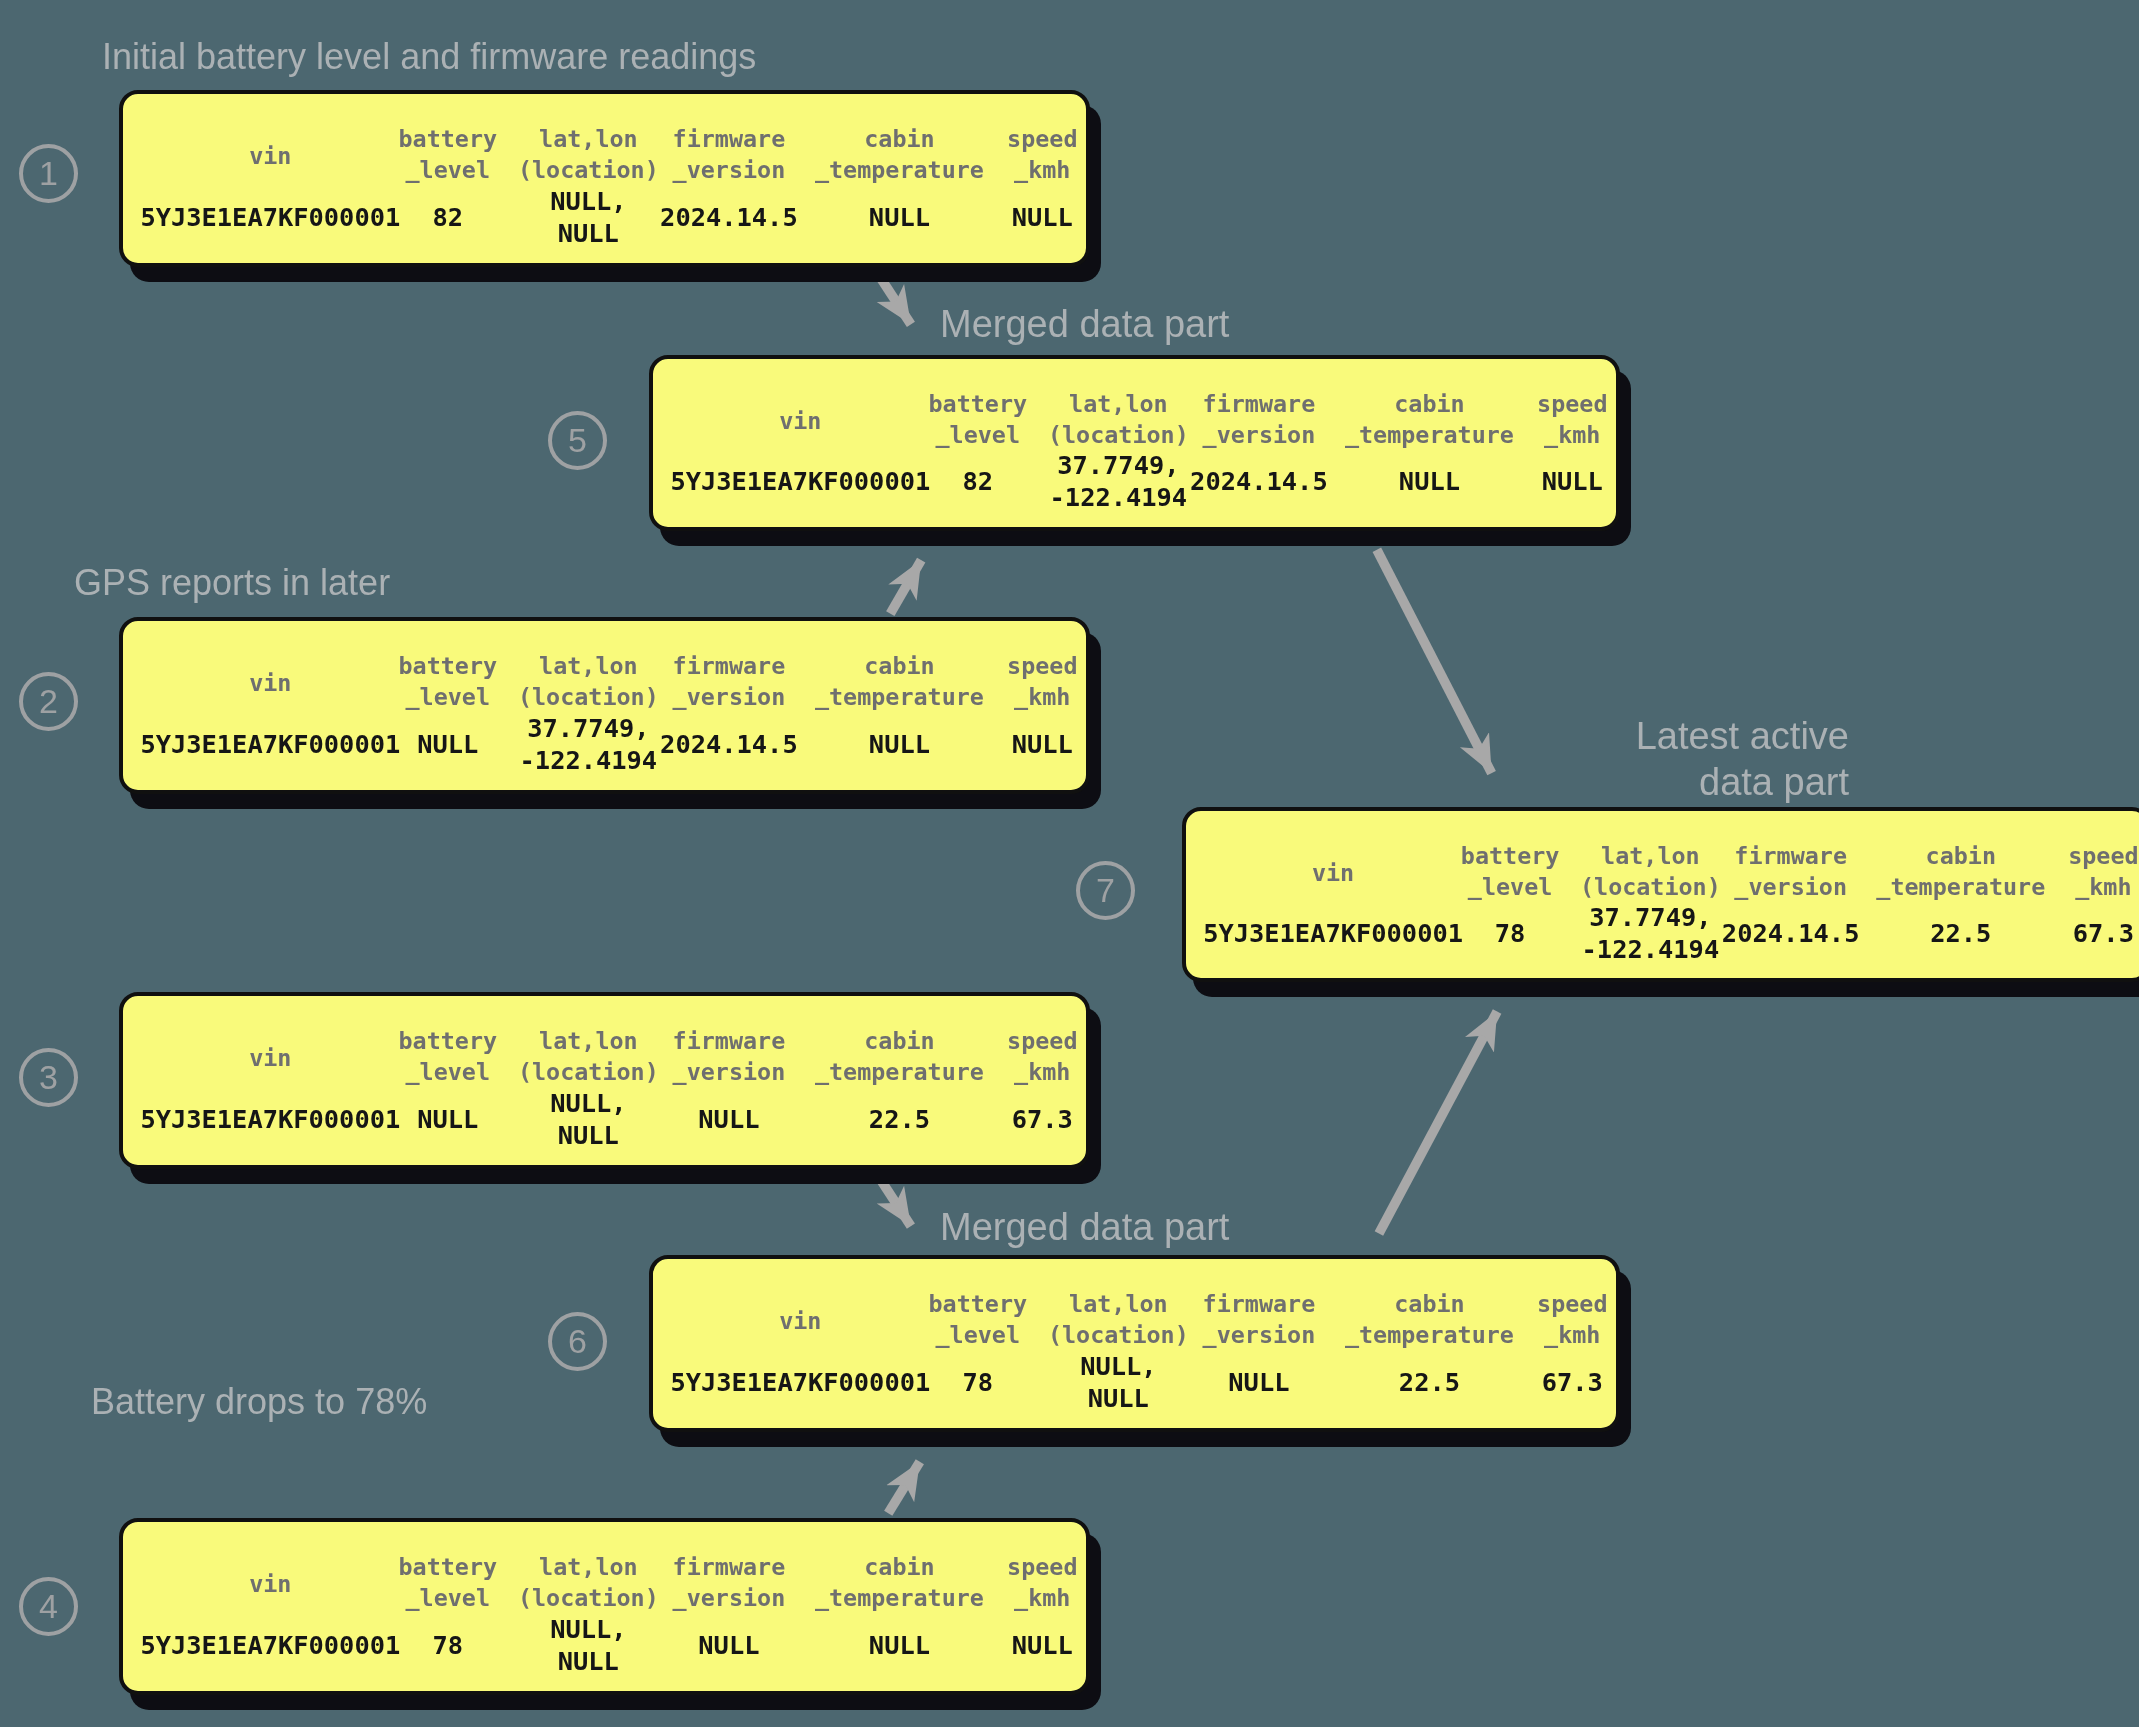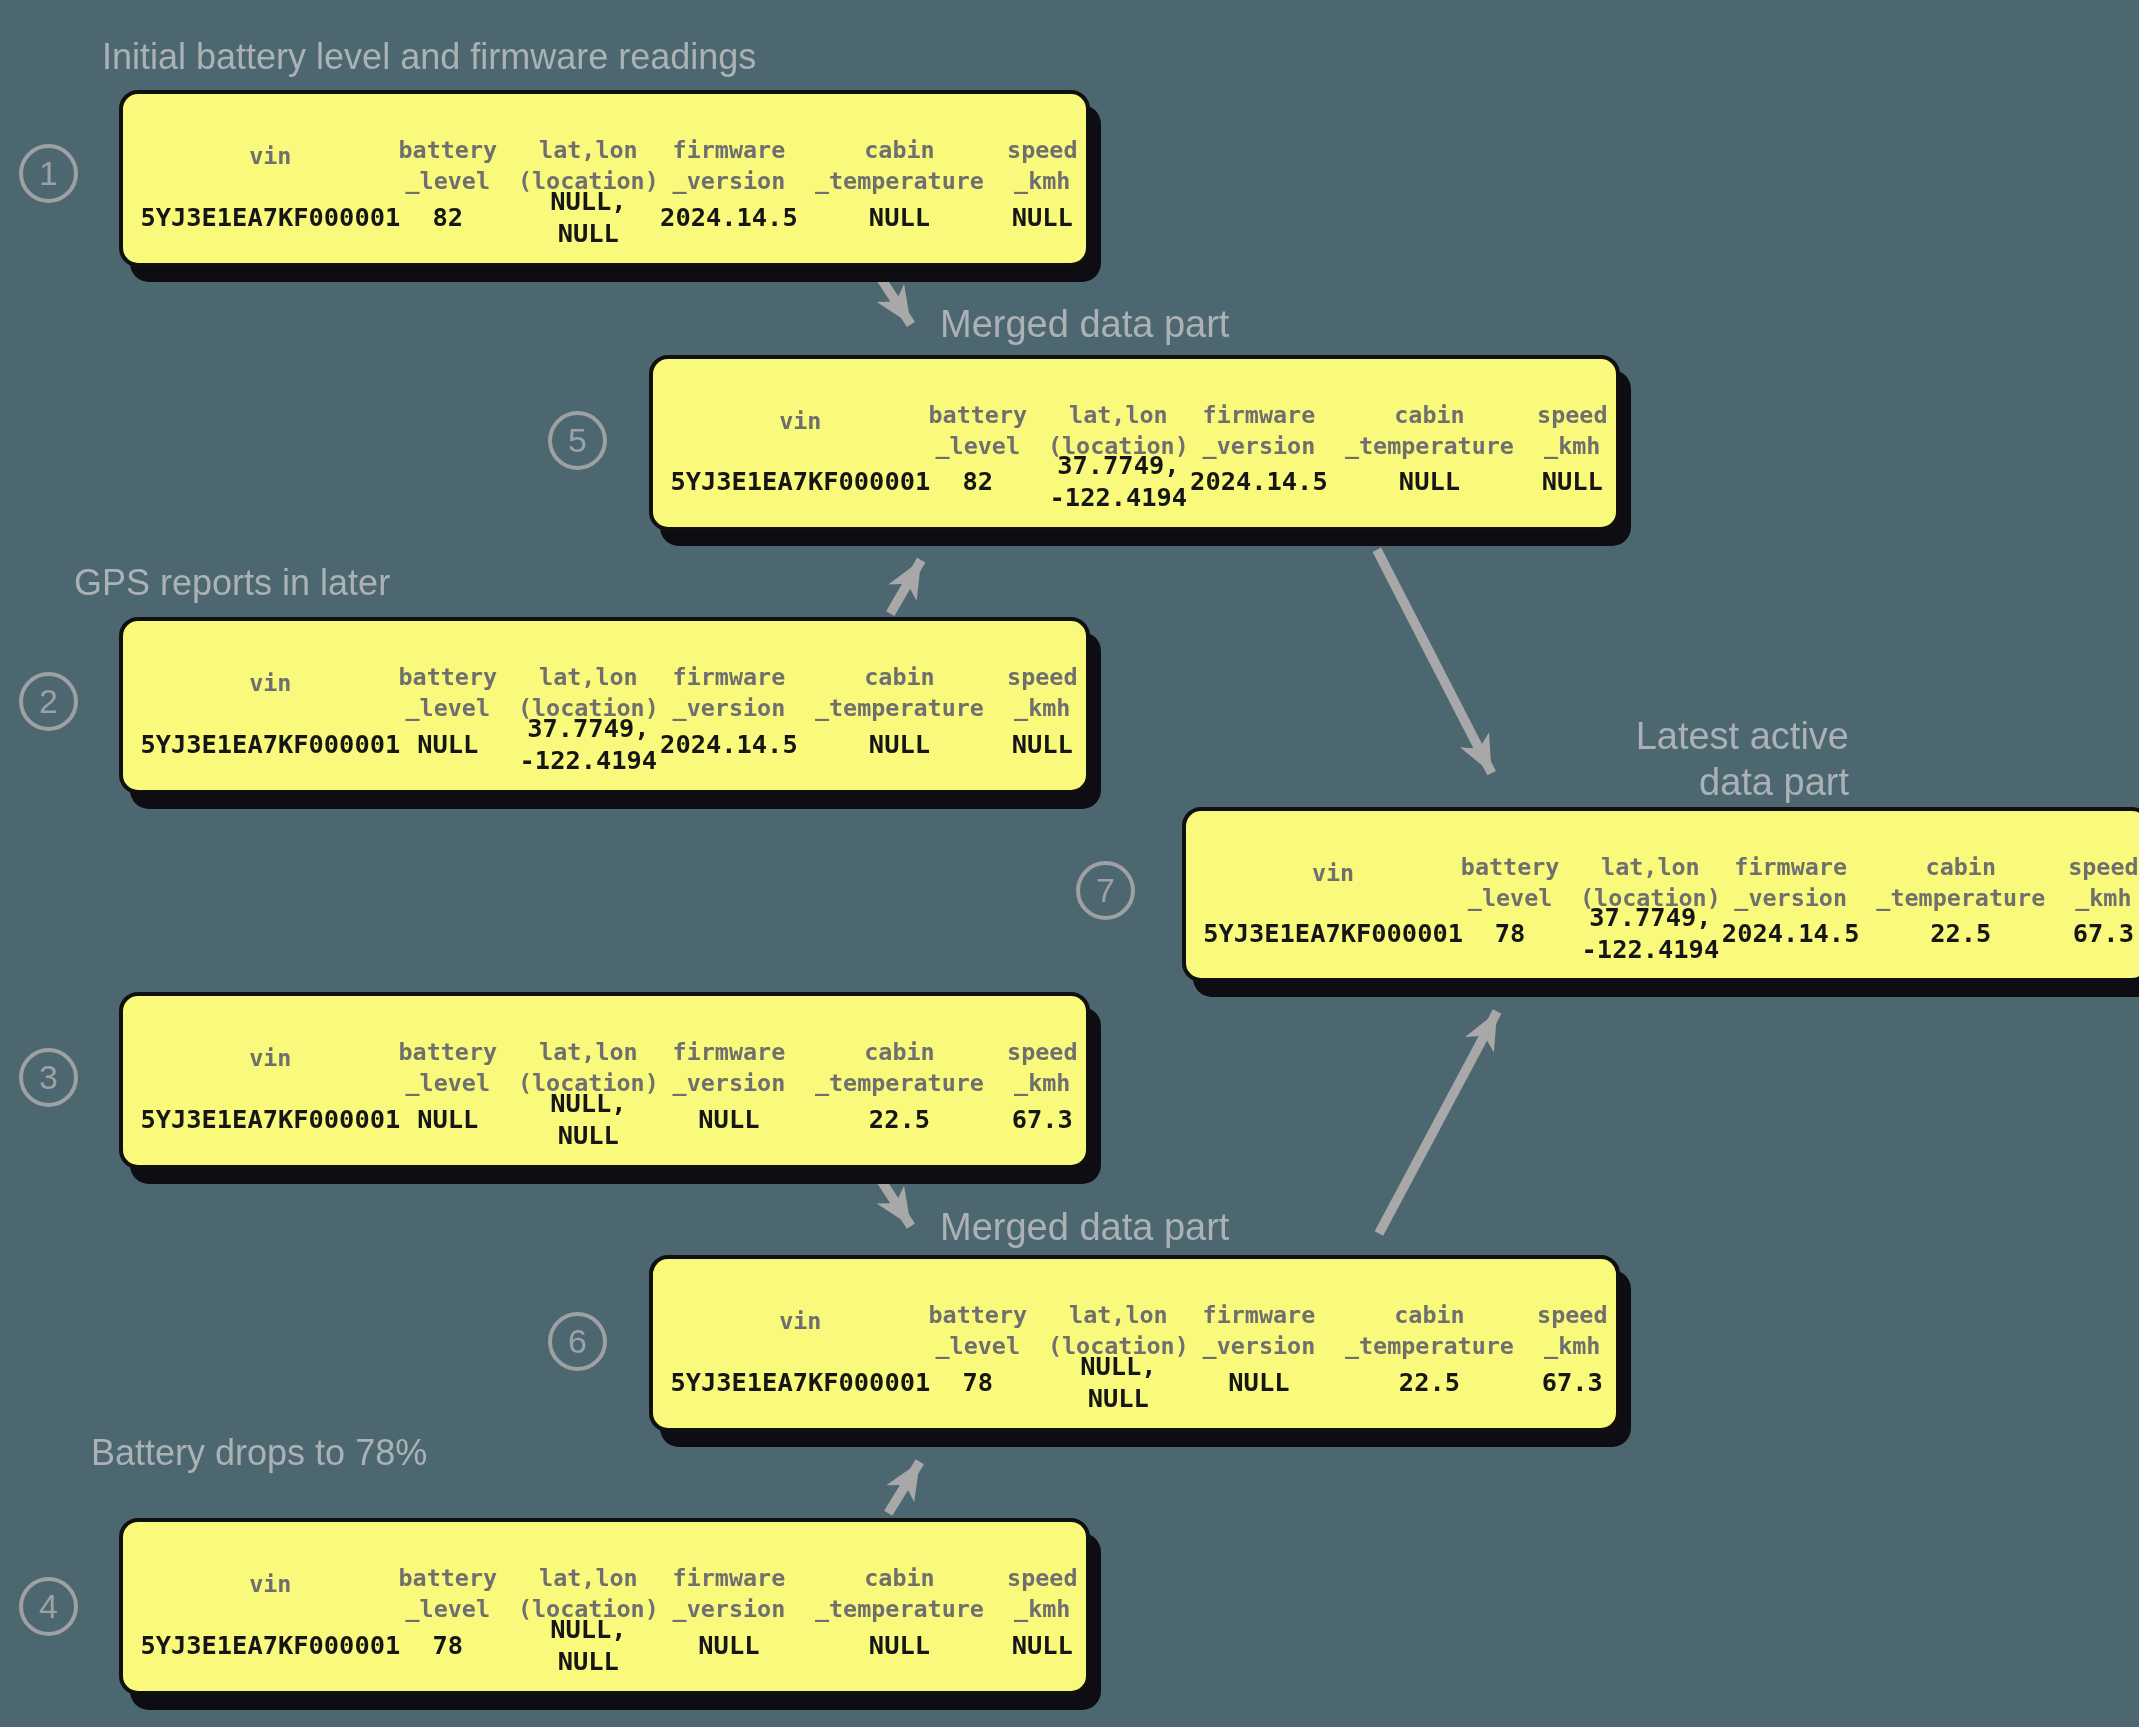--- a/index.html
+++ b/index.html
@@ -15,21 +15,21 @@
   .card{
     position:absolute;background:var(--card-fill);
     border:4.1px solid var(--card-border);border-radius:19px;
     box-shadow:11px 15px 0 #0d0d13;
     display:flex;flex-direction:column;padding:30px 20.6px 16.5px 20.6px;margin-left:32px;
   }
   .thead{display:flex;height:63px;flex:0 0 auto}
   .tdata{display:flex;flex:1 1 auto}
   .hc,.dc{position:relative}
   .c0{width:27.5%}.c1{width:11%}.c2{width:19.5%}.c3{width:11%}.c4{width:26%}.c5{width:5%}
-  .hw{position:absolute;left:50%;top:11px;transform:translateX(-50%);
+  .hw{position:absolute;left:50%;top:0;transform:translateX(-50%);
       text-align:center;white-space:nowrap;
       font-family:"DejaVu Sans Mono","Liberation Mono",monospace;
       font-weight:700;font-size:23.4px;line-height:31px;color:var(--header-text)}
   .hw.mid{top:50%;transform:translate(-50%,-50%)}
   .hw span{display:block}
   .dw{position:absolute;left:50%;top:50%;transform:translate(-50%,-50%);
       text-align:center;white-space:pre-line;
       font-family:"DejaVu Sans Mono","Liberation Mono",monospace;
       font-weight:700;font-size:25.4px;line-height:32px;color:var(--data-text)}
 
@@ -56,21 +56,21 @@
       <line x1="1295" y1="893" x2="1340" y2="815" marker-end="url(#ah)"></line>
       <line x1="2003" y1="800" x2="2170" y2="1125" marker-end="url(#ah)"></line>
       <line x1="1278" y1="1712" x2="1325" y2="1784" marker-end="url(#ah)"></line>
       <line x1="1292" y1="2202" x2="1338" y2="2127" marker-end="url(#ah)"></line>
       <line x1="2006" y1="1795" x2="2178" y2="1472" marker-end="url(#ah)"></line>
     </g>
   </svg>
 
   <div class="step-title" style="left:102px;top:36px">Initial battery level and firmware readings</div>
   <div class="step-title" style="left:74px;top:562px">GPS reports in later</div>
-  <div class="step-title" style="left:91px;top:1432px">Battery drops to 78%</div>
+  <div class="step-title" style="left:91px;top:1381px">Battery drops to 78%</div>
 
   <div class="flow-label" style="left:940px;top:302px">Merged data part</div>
   <div class="flow-label" style="left:940px;top:1205px">Merged data part</div>
   <div class="flow-label center" style="left:1437px;top:714px;width:412px">Latest active
 data part</div>
 
   <div class="badge" style="left:19px;top:144px">1</div>
   <div class="badge" style="left:19px;top:672px">2</div>
   <div class="badge" style="left:19px;top:1048px">3</div>
   <div class="badge" style="left:19px;top:1577px">4</div>

